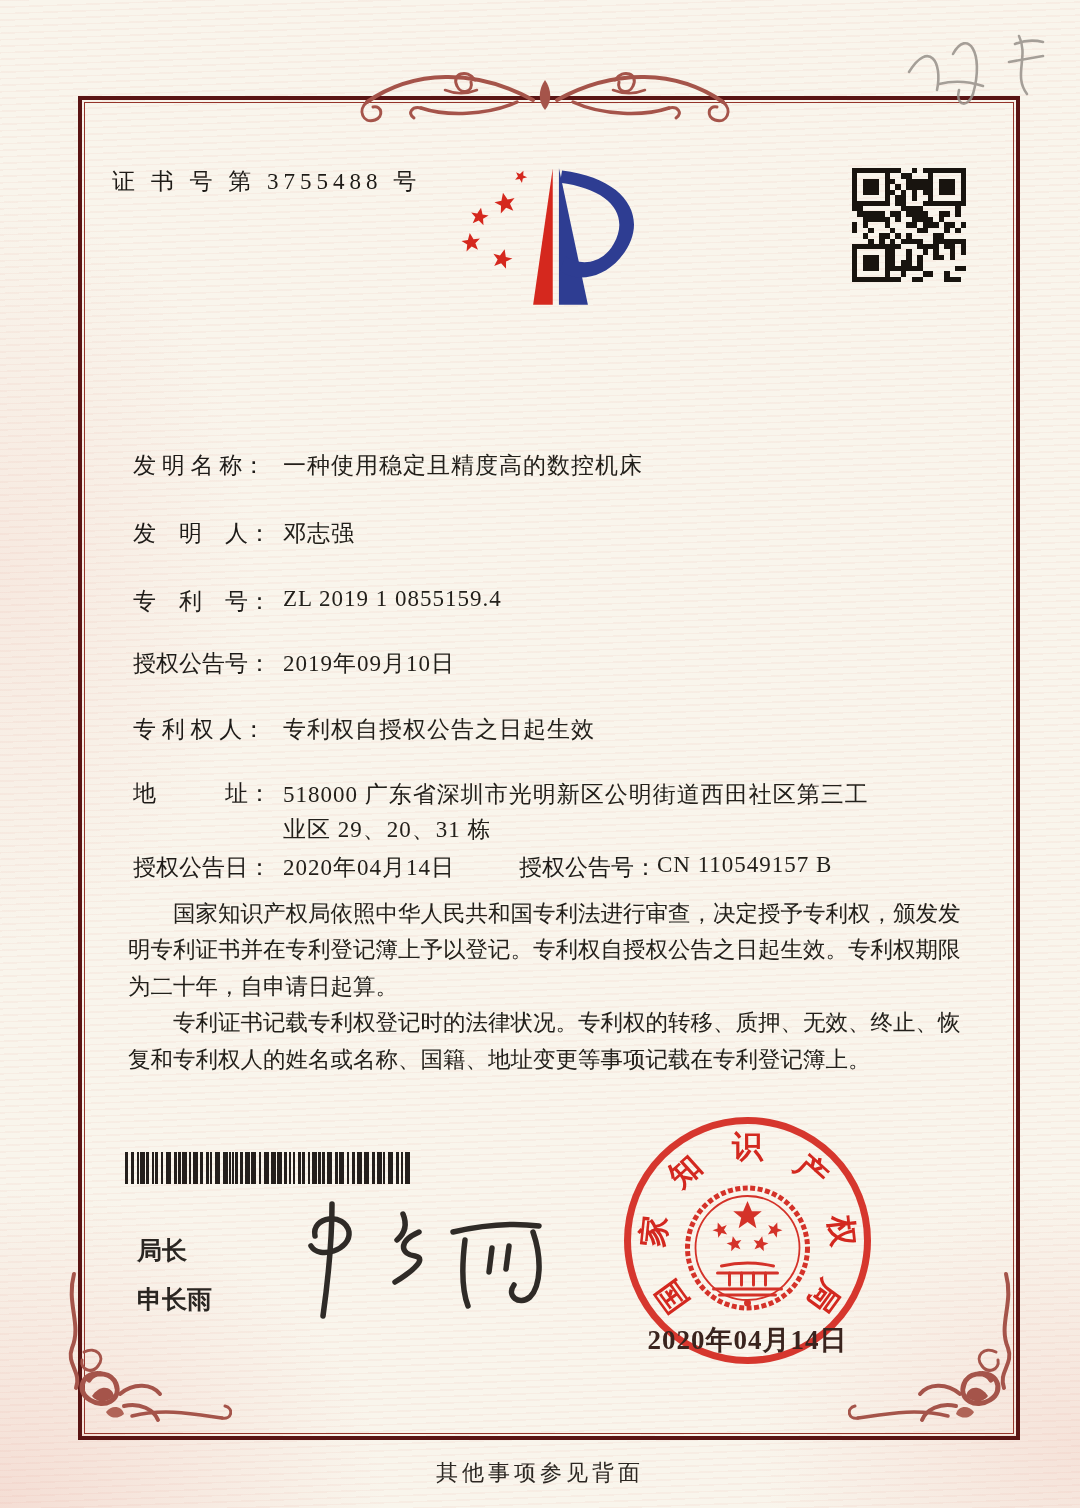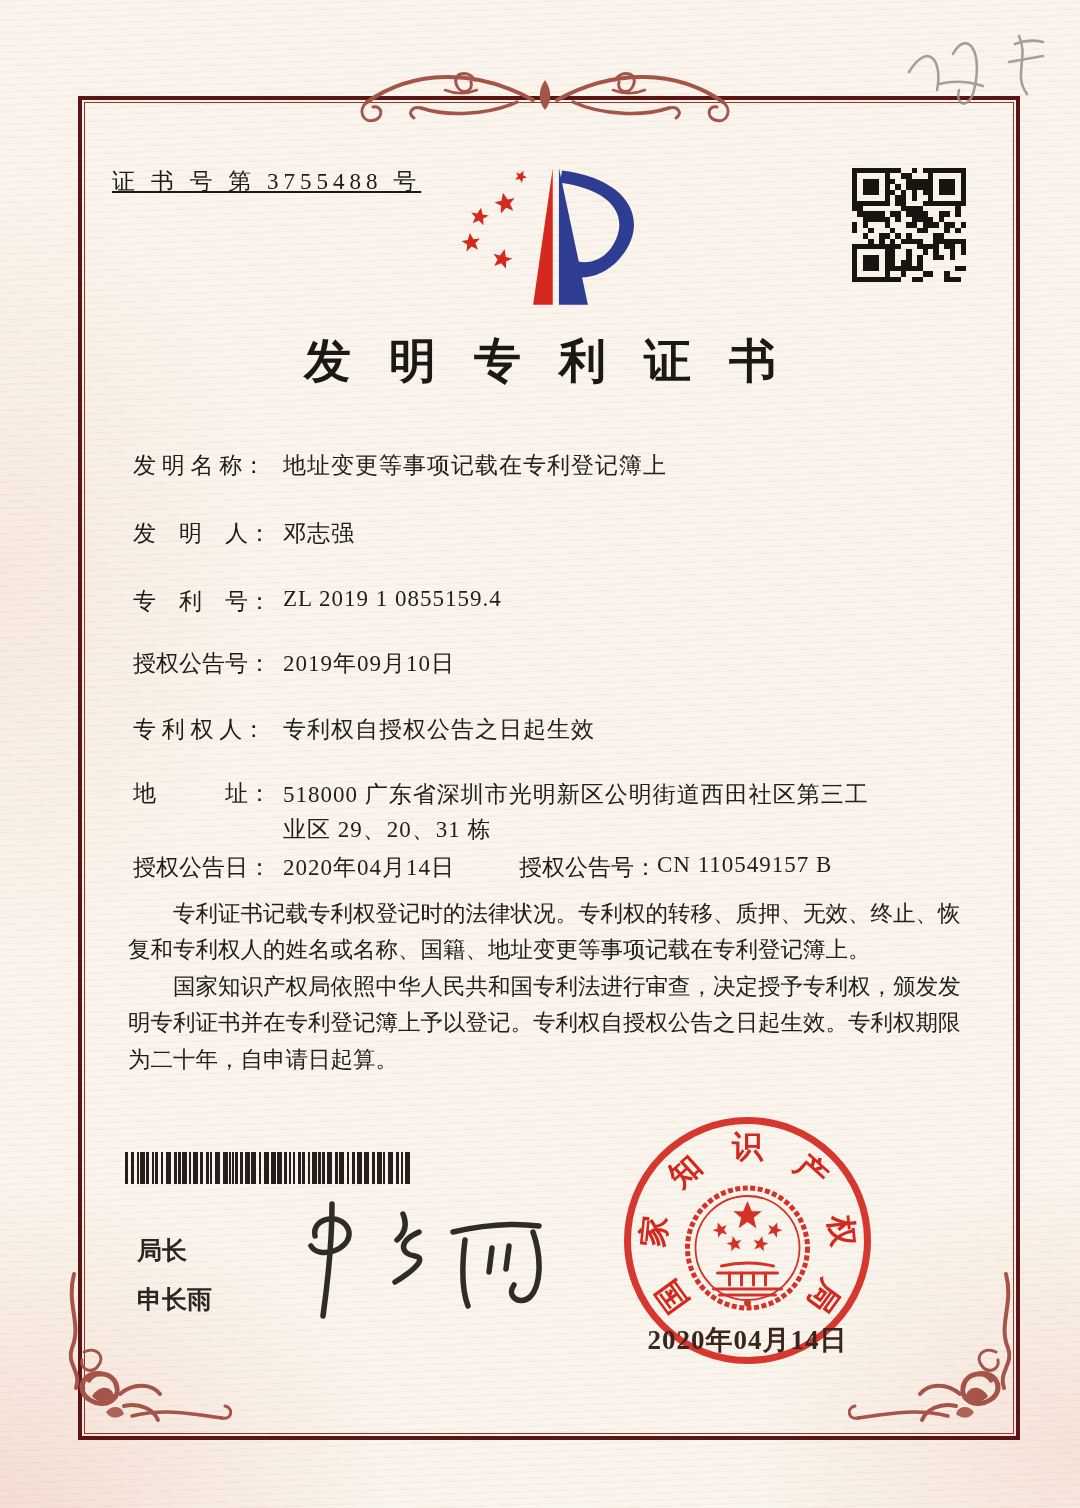--- a/index.html
+++ b/index.html
@@ -20,21 +20,21 @@
       repeating-linear-gradient(178deg, rgba(226,152,140,.09) 0 1.5px, rgba(255,255,255,0) 1.5px 6.5px),
       radial-gradient(620px 520px at 0% 100%, rgba(233,160,150,.28), rgba(233,160,150,0) 62%),
       radial-gradient(520px 430px at 100% 96%, rgba(233,160,150,.22), rgba(233,160,150,0) 62%),
       radial-gradient(420px 640px at 0% 38%, rgba(233,160,150,.14), rgba(233,160,150,0) 60%),
       var(--paper);
   }
   .frame{position:absolute;left:78px;top:96px;width:934px;height:1336px;
     border:4px solid var(--border-dark);}
   .frame-inner{position:absolute;left:2px;top:2px;right:2px;bottom:2px;
     border:1px solid var(--border-inner);}
-  .cert-no{position:absolute;left:112px;top:166px;font-size:23px;letter-spacing:5px;color:#1e1b17;text-decoration:underline;}
+  .cert-no{position:absolute;left:112px;top:166px;font-size:23px;letter-spacing:5px;color:#1e1b17;}
   .title{position:absolute;left:0;right:0;top:330px;text-align:center;
     font-size:47px;font-weight:700;letter-spacing:38px;padding-left:38px;color:#1c1915;}
   .logo{position:absolute;left:450px;top:158px;}
   .qr{position:absolute;left:852px;top:168px;width:114px;height:114px;
     display:grid;grid-template-columns:repeat(21,1fr);grid-template-rows:repeat(21,1fr);}
   .qr b{background:#18140f;}
   .fields{position:absolute;left:133px;top:450px;width:790px;font-size:23px;}
   .frow{position:absolute;left:0;white-space:nowrap;}
   .frow .lab{display:inline-block;width:150px;font-weight:500;color:#1e1b18;vertical-align:top;}
   .frow .val{display:inline-block;vertical-align:top;letter-spacing:1px;}
@@ -572,25 +572,24 @@
       <b style="background: transparent;"></b>
       <b style="background: transparent;"></b>
       <b style="background: transparent;"></b>
       <b style="background: transparent;"></b>
       <b></b>
       <b></b>
       <b></b>
       <b style="background: transparent;"></b>
     </div>
 
-  <div class="title">发明专利证书</div>
 
   <div class="fields">
     <div class="frow" style="top:0">
-      <span class="lab">发 明 名 称：</span><span class="val">地址变更等事项记载在专利登记簿上</span>
+      <span class="lab">发 明 名 称：</span><span class="val">一种使用稳定且精度高的数控机床</span>
     </div>
     <div class="frow" style="top:68px">
       <span class="lab">发　明　人：</span><span class="val">邓志强</span>
     </div>
     <div class="frow" style="top:136px">
       <span class="lab">专　利　号：</span><span class="val">ZL 2019 1 0855159.4</span>
     </div>
     <div class="frow" style="top:198px">
       <span class="lab">授权公告号：</span><span class="val">2019年09月10日</span>
     </div>
@@ -599,22 +598,22 @@
     </div>
     <div class="frow wrap" style="top:328px">
       <span class="lab">地　　　址：</span><span class="val">518000 广东省深圳市光明新区公明街道西田社区第三工业区 29、20、31 栋</span>
     </div>
     <div class="frow" style="top:402px">
       <span class="lab">授权公告日：</span><span class="val">2020年04月14日</span><span class="lab2">授权公告号：</span><span class="val">CN 110549157 B</span>
     </div>
   </div>
 
   <div class="paras">
+    <p>国家知识产权局依照中华人民共和国专利法进行审查，决定授予专利权，颁发发明专利证书并在专利登记簿上予以登记。专利权自授权公告之日起生效。专利权期限为二十年，自申请日起算。</p>
     <p>专利证书记载专利权登记时的法律状况。专利权的转移、质押、无效、终止、恢复和专利权人的姓名或名称、国籍、地址变更等事项记载在专利登记簿上。</p>
-    <p>国家知识产权局依照中华人民共和国专利法进行审查，决定授予专利权，颁发发明专利证书并在专利登记簿上予以登记。专利权自授权公告之日起生效。专利权期限为二十年，自申请日起算。</p>
   </div>
 
   <div class="barcode"><i style="width: 3px; margin-right: 3px;"></i><i style="width: 3px; margin-right: 3px;"></i><i style="width: 2px; margin-right: 1px;"></i><i style="width: 5px; margin-right: 1px;"></i><i style="width: 3px; margin-right: 3px;"></i><i style="width: 2px; margin-right: 1px;"></i><i style="width: 3px; margin-right: 3px;"></i><i style="width: 2px; margin-right: 3px;"></i><i style="width: 5px; margin-right: 3px;"></i><i style="width: 3px; margin-right: 1px;"></i><i style="width: 3px; margin-right: 1px;"></i><i style="width: 5px; margin-right: 2px;"></i><i style="width: 2px; margin-right: 2px;"></i><i style="width: 5px; margin-right: 2px;"></i><i style="width: 3px; margin-right: 3px;"></i><i style="width: 3px; margin-right: 1px;"></i><i style="width: 2px; margin-right: 3px;"></i><i style="width: 5px; margin-right: 3px;"></i><i style="width: 5px; margin-right: 1px;"></i><i style="width: 2px; margin-right: 1px;"></i><i style="width: 2px; margin-right: 1px;"></i><i style="width: 3px; margin-right: 2px;"></i><i style="width: 3px; margin-right: 2px;"></i><i style="width: 5px; margin-right: 1px;"></i><i style="width: 5px; margin-right: 3px;"></i><i style="width: 2px; margin-right: 3px;"></i><i style="width: 5px; margin-right: 2px;"></i><i style="width: 5px; margin-right: 1px;"></i><i style="width: 5px; margin-right: 2px;"></i><i style="width: 3px; margin-right: 2px;"></i><i style="width: 2px; margin-right: 2px;"></i><i style="width: 2px; margin-right: 3px;"></i><i style="width: 3px; margin-right: 1px;"></i><i style="width: 3px; margin-right: 3px;"></i><i style="width: 2px; margin-right: 2px;"></i><i style="width: 5px; margin-right: 1px;"></i><i style="width: 3px; margin-right: 1px;"></i><i style="width: 3px; margin-right: 2px;"></i><i style="width: 5px; margin-right: 3px;"></i><i style="width: 3px; margin-right: 1px;"></i><i style="width: 5px; margin-right: 3px;"></i><i style="width: 2px; margin-right: 3px;"></i><i style="width: 3px; margin-right: 2px;"></i><i style="width: 5px; margin-right: 2px;"></i><i style="width: 5px; margin-right: 3px;"></i><i style="width: 3px; margin-right: 2px;"></i><i style="width: 5px; margin-right: 1px;"></i><i style="width: 2px; margin-right: 3px;"></i><i style="width: 5px; margin-right: 3px;"></i><i style="width: 3px; margin-right: 2px;"></i><i style="width: 2px; margin-right: 2px;"></i><i style="width: 5px; margin-right: 1px;"></i></div>
 
   <div class="signer-title">局长</div>
   <div class="signer-name">申长雨</div>
 
   <svg class="signature" width="280" height="125" viewBox="0 0 280 125">
     <g fill="none" stroke="#2f2b27" stroke-width="5.5" stroke-linecap="round" stroke-linejoin="round">
       <path d="M30,38 C26,18 60,14 64,34 C66,52 34,62 26,48"></path>
@@ -657,14 +656,15 @@
         <span class="seal-char" style="transform: translate(-50%, -50%) rotate(-84deg) translateY(-94px);">家</span>
         <span class="seal-char" style="transform: translate(-50%, -50%) rotate(-42deg) translateY(-94px);">知</span>
         <span class="seal-char" style="transform: translate(-50%, -50%) rotate(0deg) translateY(-94px);">识</span>
         <span class="seal-char" style="transform: translate(-50%, -50%) rotate(42deg) translateY(-94px);">产</span>
         <span class="seal-char" style="transform: translate(-50%, -50%) rotate(84deg) translateY(-94px);">权</span>
         <span class="seal-char" style="transform: translate(-50%, -50%) rotate(126deg) translateY(-94px);">局</span>
       </div>
   </div>
   <div class="seal-date">2020年04月14日</div>
 
+  <div class="back-note">其他事项参见背面</div>
 
 </div>
 
 </body></html>

